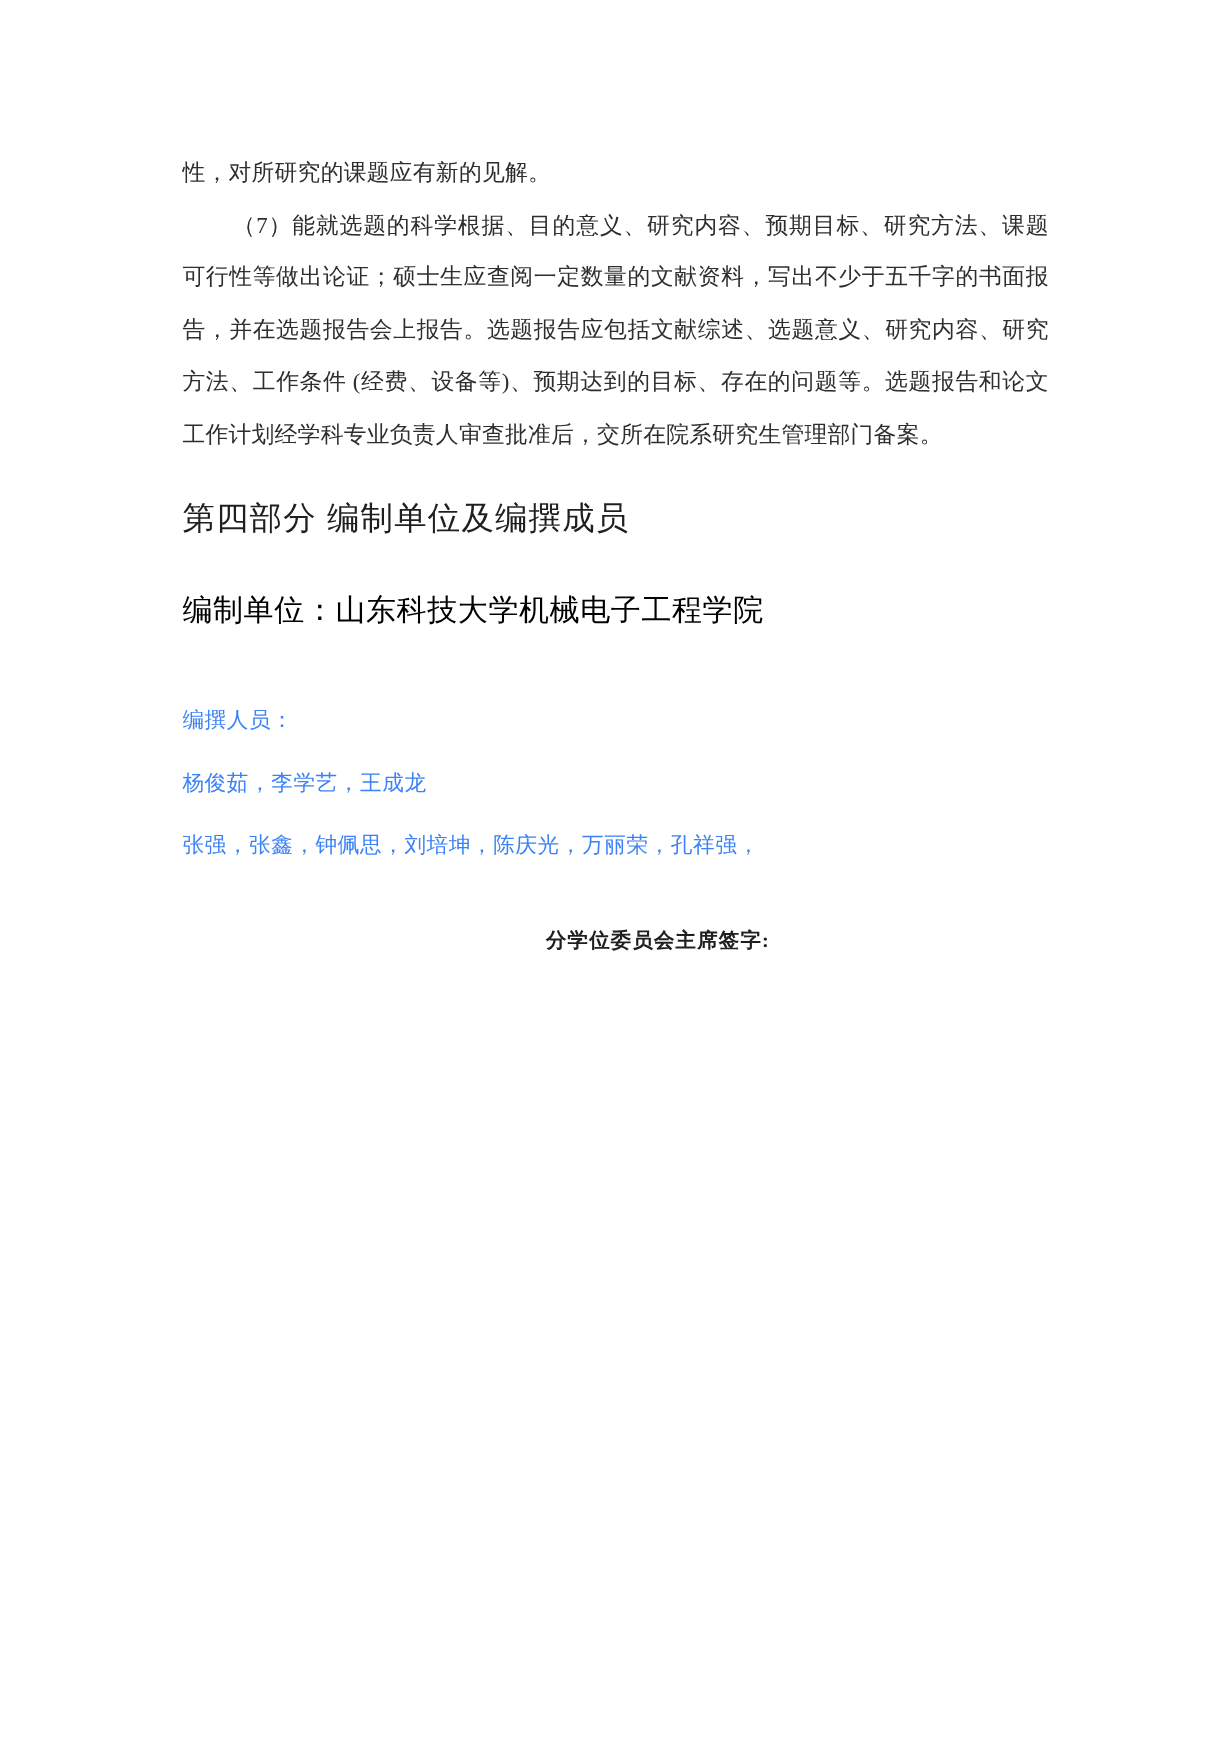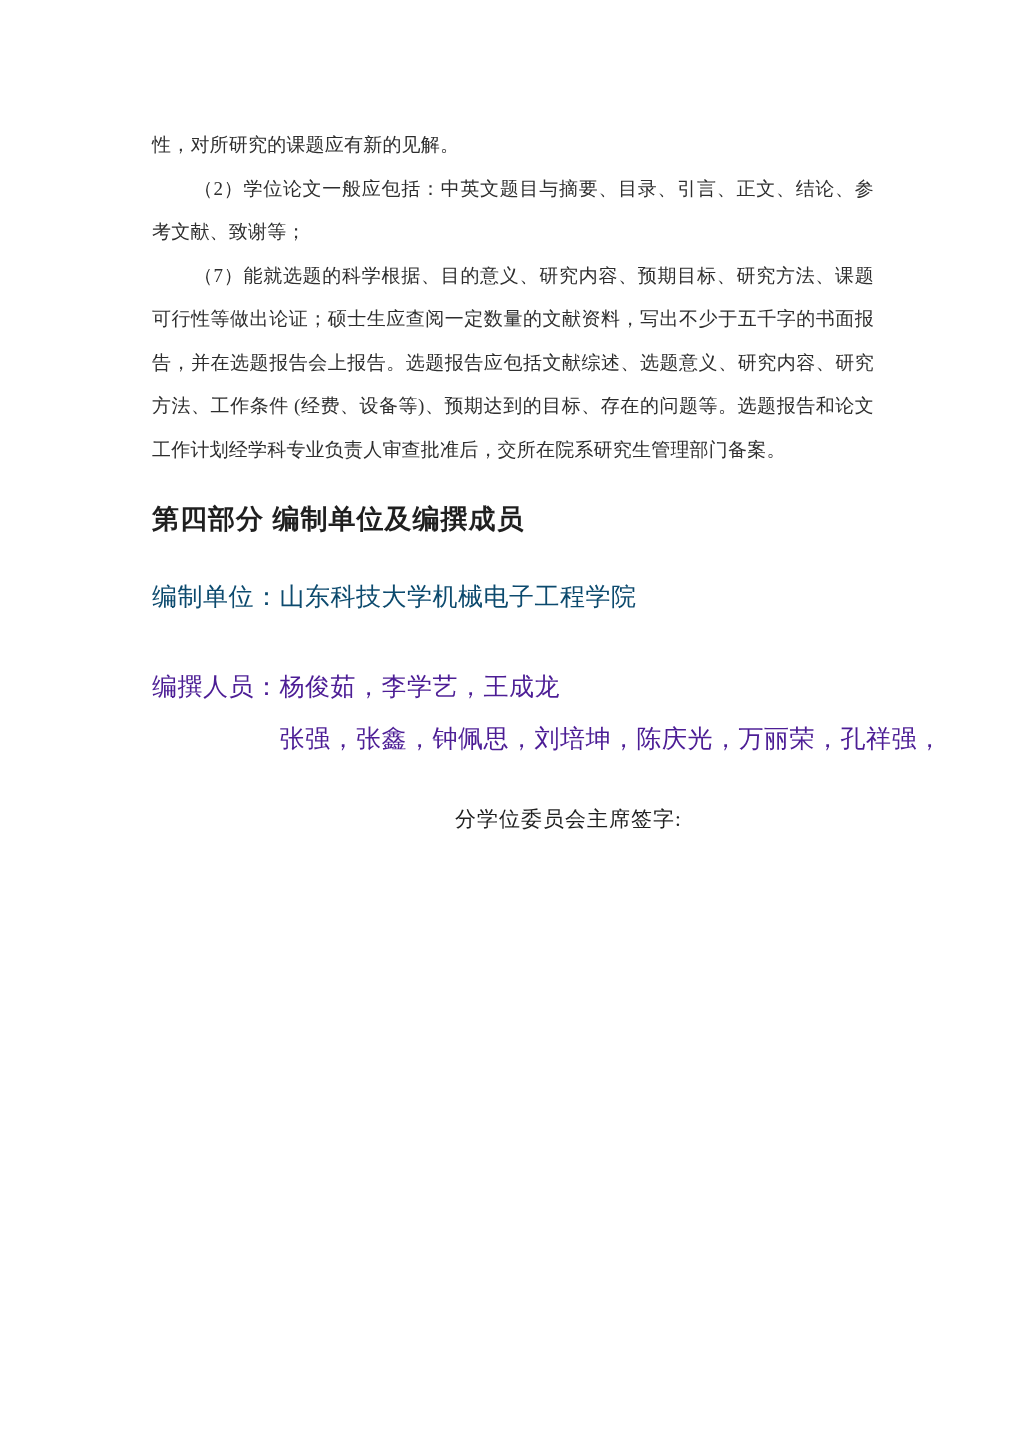--- a/index.html
+++ b/index.html
@@ -30,76 +30,76 @@
     letter-spacing: 0.2px;
     color: #2e2e2e;
   }
   .body-text p.indent {
     text-indent: 2.2em;
   }
   
   .section-heading {
     margin: 30px 0 0 0;
     font-family: "Liberation Sans", "DejaVu Sans", sans-serif;
-    font-weight: bold;
+    font-weight: normal;
     font-size: 27px;
     line-height: 36px;
     color: #1f1f1f;
     letter-spacing: 1px;
   }
   
   .unit-line {
     margin: 42px 0 0 0;
     font-family: "Liberation Serif", "DejaVu Serif", serif;
     font-size: 25px;
     line-height: 36px;
-    color: #0c4a6e;
+    color: #000000;
     letter-spacing: 0.5px;
   }
   
   .members-line {
     margin: 46px 0 0 0;
     display: flex;
     align-items: flex-start;
     font-family: "Liberation Serif", "DejaVu Serif", serif;
-    font-size: 25px;
-    color: #4c1d95;
+    font-size: 18px;
+    color: #3b82f6;
     letter-spacing: 0.5px;
+    flex-direction: column;
   }
   .members-line .label {
     flex: 0 0 auto;
     line-height: 52px;
   }
   .members-line .names {
     flex: 1 1 auto;
     line-height: 52px;
   }
   .members-line .names div {
     white-space: nowrap;
   }
   
   .signature-line {
     margin: 36px 0 0 303px;
     font-family: "Liberation Serif", "DejaVu Serif", serif;
-    font-weight: normal;
-    font-size: 21px;
+    font-weight: bold;
+    font-size: 17px;
     line-height: 36px;
     color: #1f1f1f;
     letter-spacing: 1px;
   }
 </style>
 </head>
 <body>
 
 <div class="page">
   <div class="content">
 
     <div class="body-text">
       <p>性，对所研究的课题应有新的见解。</p>
-      <p class="indent">（2）学位论文一般应包括：中英文题目与摘要、目录、引言、正文、结论、参考文献、致谢等；</p>
       <p class="indent">（7）能就选题的科学根据、目的意义、研究内容、预期目标、研究方法、课题可行性等做出论证；硕士生应查阅一定数量的文献资料，写出不少于五千字的书面报告，并在选题报告会上报告。选题报告应包括文献综述、选题意义、研究内容、研究方法、工作条件 (经费、设备等)、预期达到的目标、存在的问题等。选题报告和论文工作计划经学科专业负责人审查批准后，交所在院系研究生管理部门备案。</p>
     </div>
 
     <h2 class="section-heading">第四部分 编制单位及编撰成员</h2>
 
     <div class="unit-line">
       <span>编制单位：</span><span>山东科技大学机械电子工程学院</span>
     </div>
 
     <div class="members-line">

